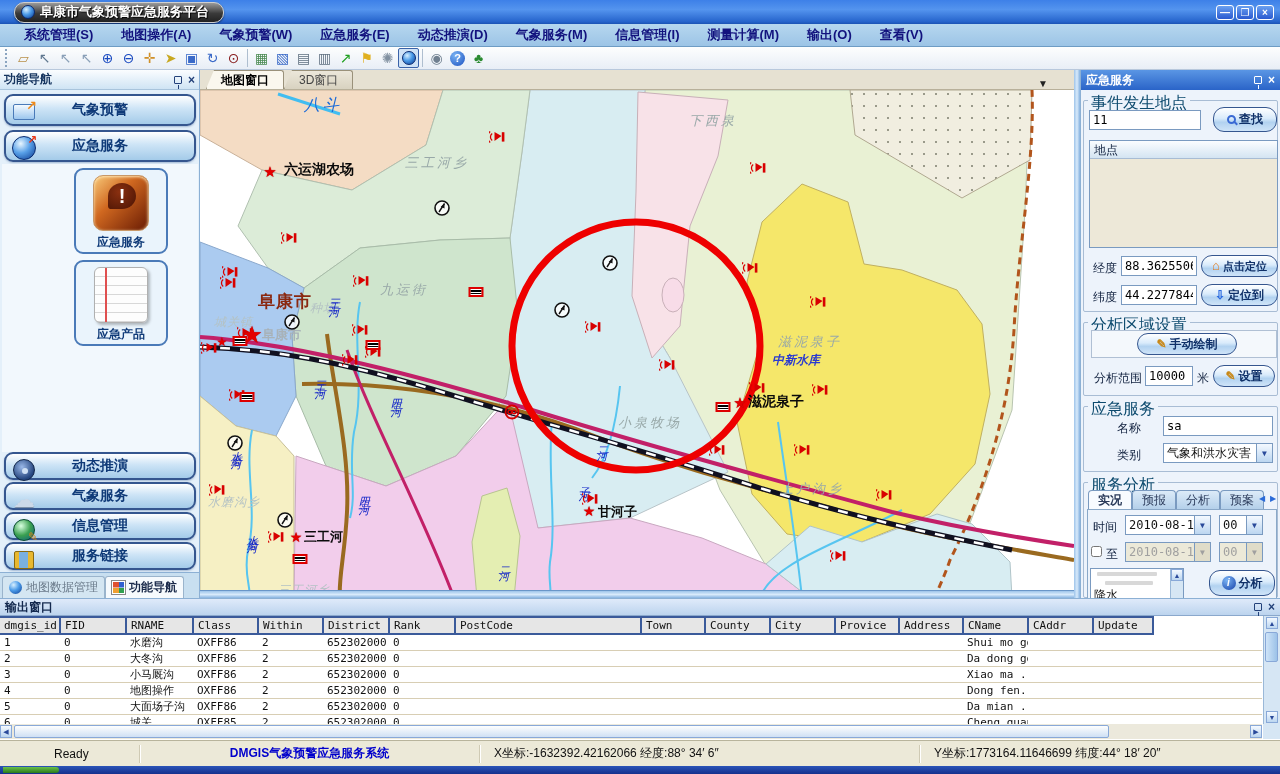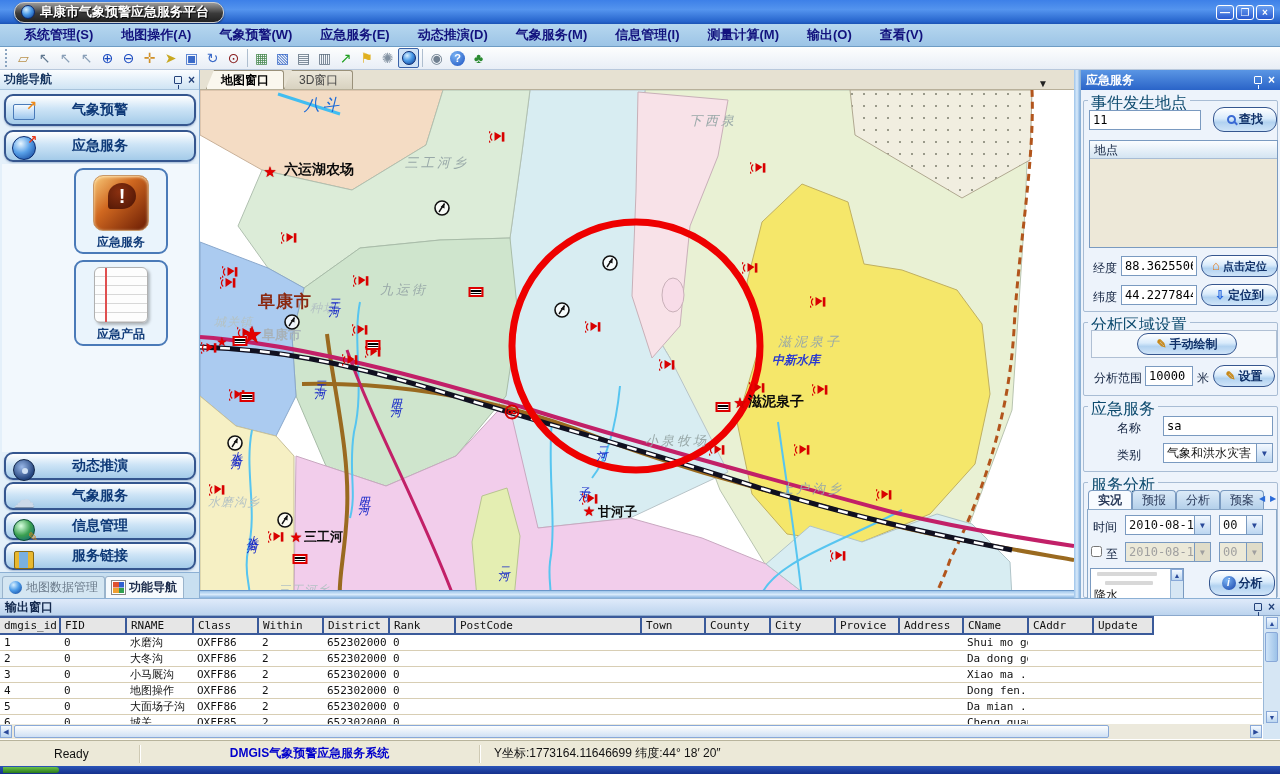--- a/index.html
+++ b/index.html
@@ -388,21 +388,21 @@
           <span class="m-lbl gray" style="left: 205px; top: 66px;">三工河乡</span>
           <span class="m-lbl gray" style="left: 489px; top: 24px;">下西泉</span>
           <span class="m-lbl gray" style="left: 180px; top: 193px;">九运街</span>
           <span class="m-lbl city" style="left: 58px; top: 203px;">阜康市</span>
           <span class="m-lbl faint" style="left: 110px; top: 212px;">种场</span>
           <span class="m-lbl faint" style="left: 14px; top: 226px;">城关镇</span>
           <span class="m-lbl grayb" style="left: 62px; top: 238px;">阜康市</span>
           <span class="m-lbl gray" style="left: 578px; top: 245px;">滋泥泉子</span>
           <span class="m-lbl blueit" style="left: 572px; top: 264px;">中新水库</span>
           <span class="m-lbl blacklg" style="left: 548px; top: 304px;">滋泥泉子</span>
-          <span class="m-lbl gray" style="left: 418px; top: 344px; margin-left: 27px;">小泉牧场</span>
+          <span class="m-lbl gray" style="left: 418px; top: 326px;">小泉牧场</span>
           <span class="m-lbl gray" style="left: 580px; top: 392px;">上户沟乡</span>
           <span class="m-lbl black" style="left: 104px; top: 440px;">三工河</span>
           <span class="m-lbl black" style="left: 398px; top: 415px;">甘河子</span>
           <span class="m-lbl faint" style="left: 8px; top: 406px;">水磨沟乡</span>
           <span class="m-lbl faint" style="left: 78px; top: 494px;">三工河乡</span>
           <span class="m-lbl riverh" style="left: 104px; top: 6px;">八斗</span>
           <span class="m-lbl riverv" style="left: 128px; top: 200px;">三工河</span>
           <span class="m-lbl riverv" style="left: 114px; top: 282px;">三工河</span>
           <span class="m-lbl riverv" style="left: 190px; top: 300px;">四工河</span>
           <span class="m-lbl riverv" style="left: 158px; top: 398px;">四工河</span>
@@ -1022,17 +1022,18 @@
     <span class="sb-btn">◀</span>
     <span class="thumb"></span>
     <span class="sb-btn" style="margin-left:auto">▶</span>
   </div>
   <div class="corner"></div>
 </div>
 
 <div id="statusbar">
   <div class="sb-sec" style="width:140px;padding-left:54px">Ready</div>
   <div class="sb-sec" style="width:340px;justify-content:center" id="sb-sys">DMGIS气象预警应急服务系统</div>
+  <div class="sb-sec" style="width:440px">X坐标:-1632392.42162066 经度:88° 34′ 6″</div>
   <div class="sb-sec" style="border-right:none;box-shadow:none">Y坐标:1773164.11646699 纬度:44° 18′ 20″</div>
 </div>
 <div id="bottom-strip">
   <span class="start"></span>
 </div>
 
 </body></html>

